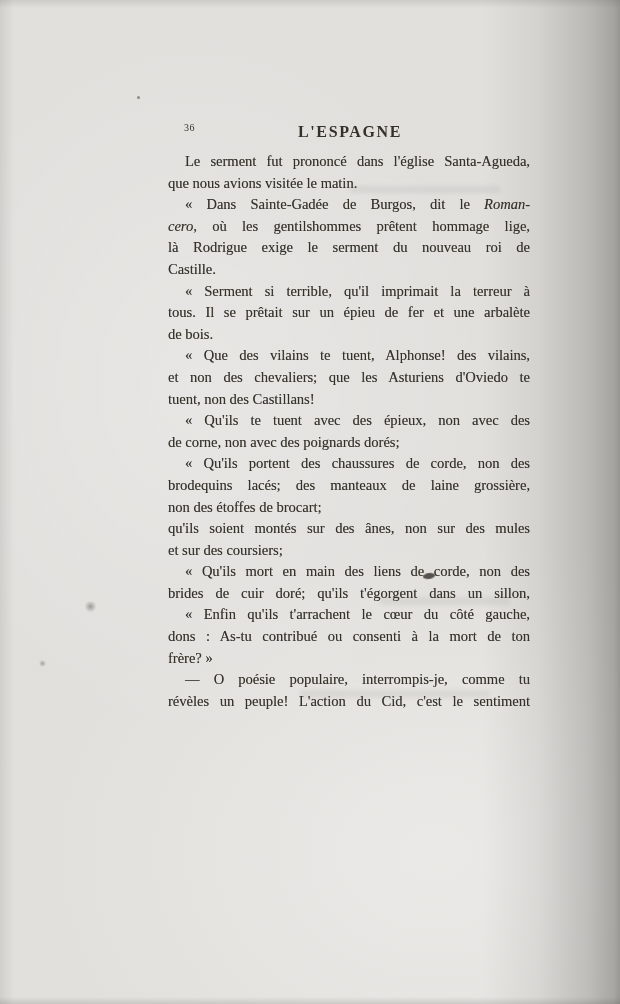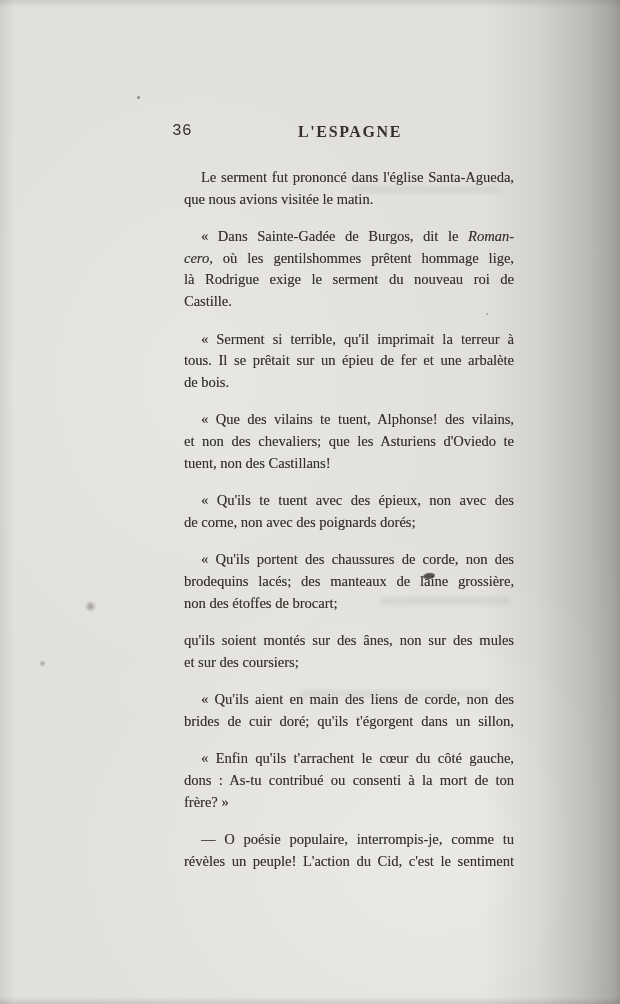--- a/index.html
+++ b/index.html
@@ -27,25 +27,24 @@
         rgba(50,48,45,0.34) 99%,
         rgba(50,48,45,0.42) 100%),
       
       radial-gradient(ellipse 420px 520px at 32% 38%, rgba(255,255,255,0.22), rgba(0,0,0,0.0) 70%),
       radial-gradient(ellipse 500px 400px at 70% 85%, rgba(255,255,255,0.10), rgba(90,86,80,0.05) 80%),
       #e8e7e4;
   }
 
   .page-number {
     position: absolute;
-    left: 172px;
+    left: 184px;
     top: 122px;
-    font-size: 16px;
+    font-size: 10px;
     letter-spacing: 0.5px;
-    font-family: Liberation Mono, monospace;
   }
 
   .running-title {
     position: absolute;
     left: 169px;
     top: 123px;
     width: 362px;
     text-align: center;
     font-size: 16px;
     font-weight: bold;
@@ -55,21 +54,21 @@
   .text-block {
     position: absolute;
     left: 168px;
     top: 151px;
     width: 362px;
     font-size: 14.5px;
     line-height: 21.6px;
     text-shadow: 0.2px 0.2px 0.5px rgba(52,49,41,0.45);
   }
 
-  .para { margin: 16px; padding: 0; }
+  .para { margin: 0; padding: 0; }
 
   .line {
     white-space: nowrap;
     text-align: justify;
     text-align-last: justify;
     height: 21.6px;
   }
   .line.first { text-indent: 17px; }
   .line.unjust { text-align: center; text-align-last: left; }
   .it { font-style: italic; }
@@ -148,21 +147,21 @@
       <div class="para">
         <div class="line first"><span>« Qu'ils portent des chaussures de corde, non des</span></div>
         <div class="line"><span>brodequins lacés; des manteaux de laine grossière,</span></div>
         <div class="line unjust"><span>non des étoffes de brocart;</span></div>
       </div>
       <div class="para">
         <div class="line"><span>qu'ils soient montés sur des ânes, non sur des mules</span></div>
         <div class="line unjust"><span>et sur des coursiers;</span></div>
       </div>
       <div class="para">
-        <div class="line first"><span>« Qu'ils aient en main des liens de corde, non des</span></div>
+        <div class="line first"><span>« Qu'ils mort en main des liens de corde, non des</span></div>
         <div class="line"><span>brides de cuir doré; qu'ils t'égorgent dans un sillon,</span></div>
       </div>
       <div class="para">
         <div class="line first"><span>« Enfin qu'ils t'arrachent le cœur du côté gauche,</span></div>
         <div class="line"><span>dons : As-tu contribué ou consenti à la mort de ton</span></div>
         <div class="line unjust"><span>frère? »</span></div>
       </div>
       <div class="para">
         <div class="line first"><span>— O poésie populaire, interrompis-je, comme tu</span></div>
         <div class="line"><span>révèles un peuple! L'action du Cid, c'est le sentiment</span></div>

